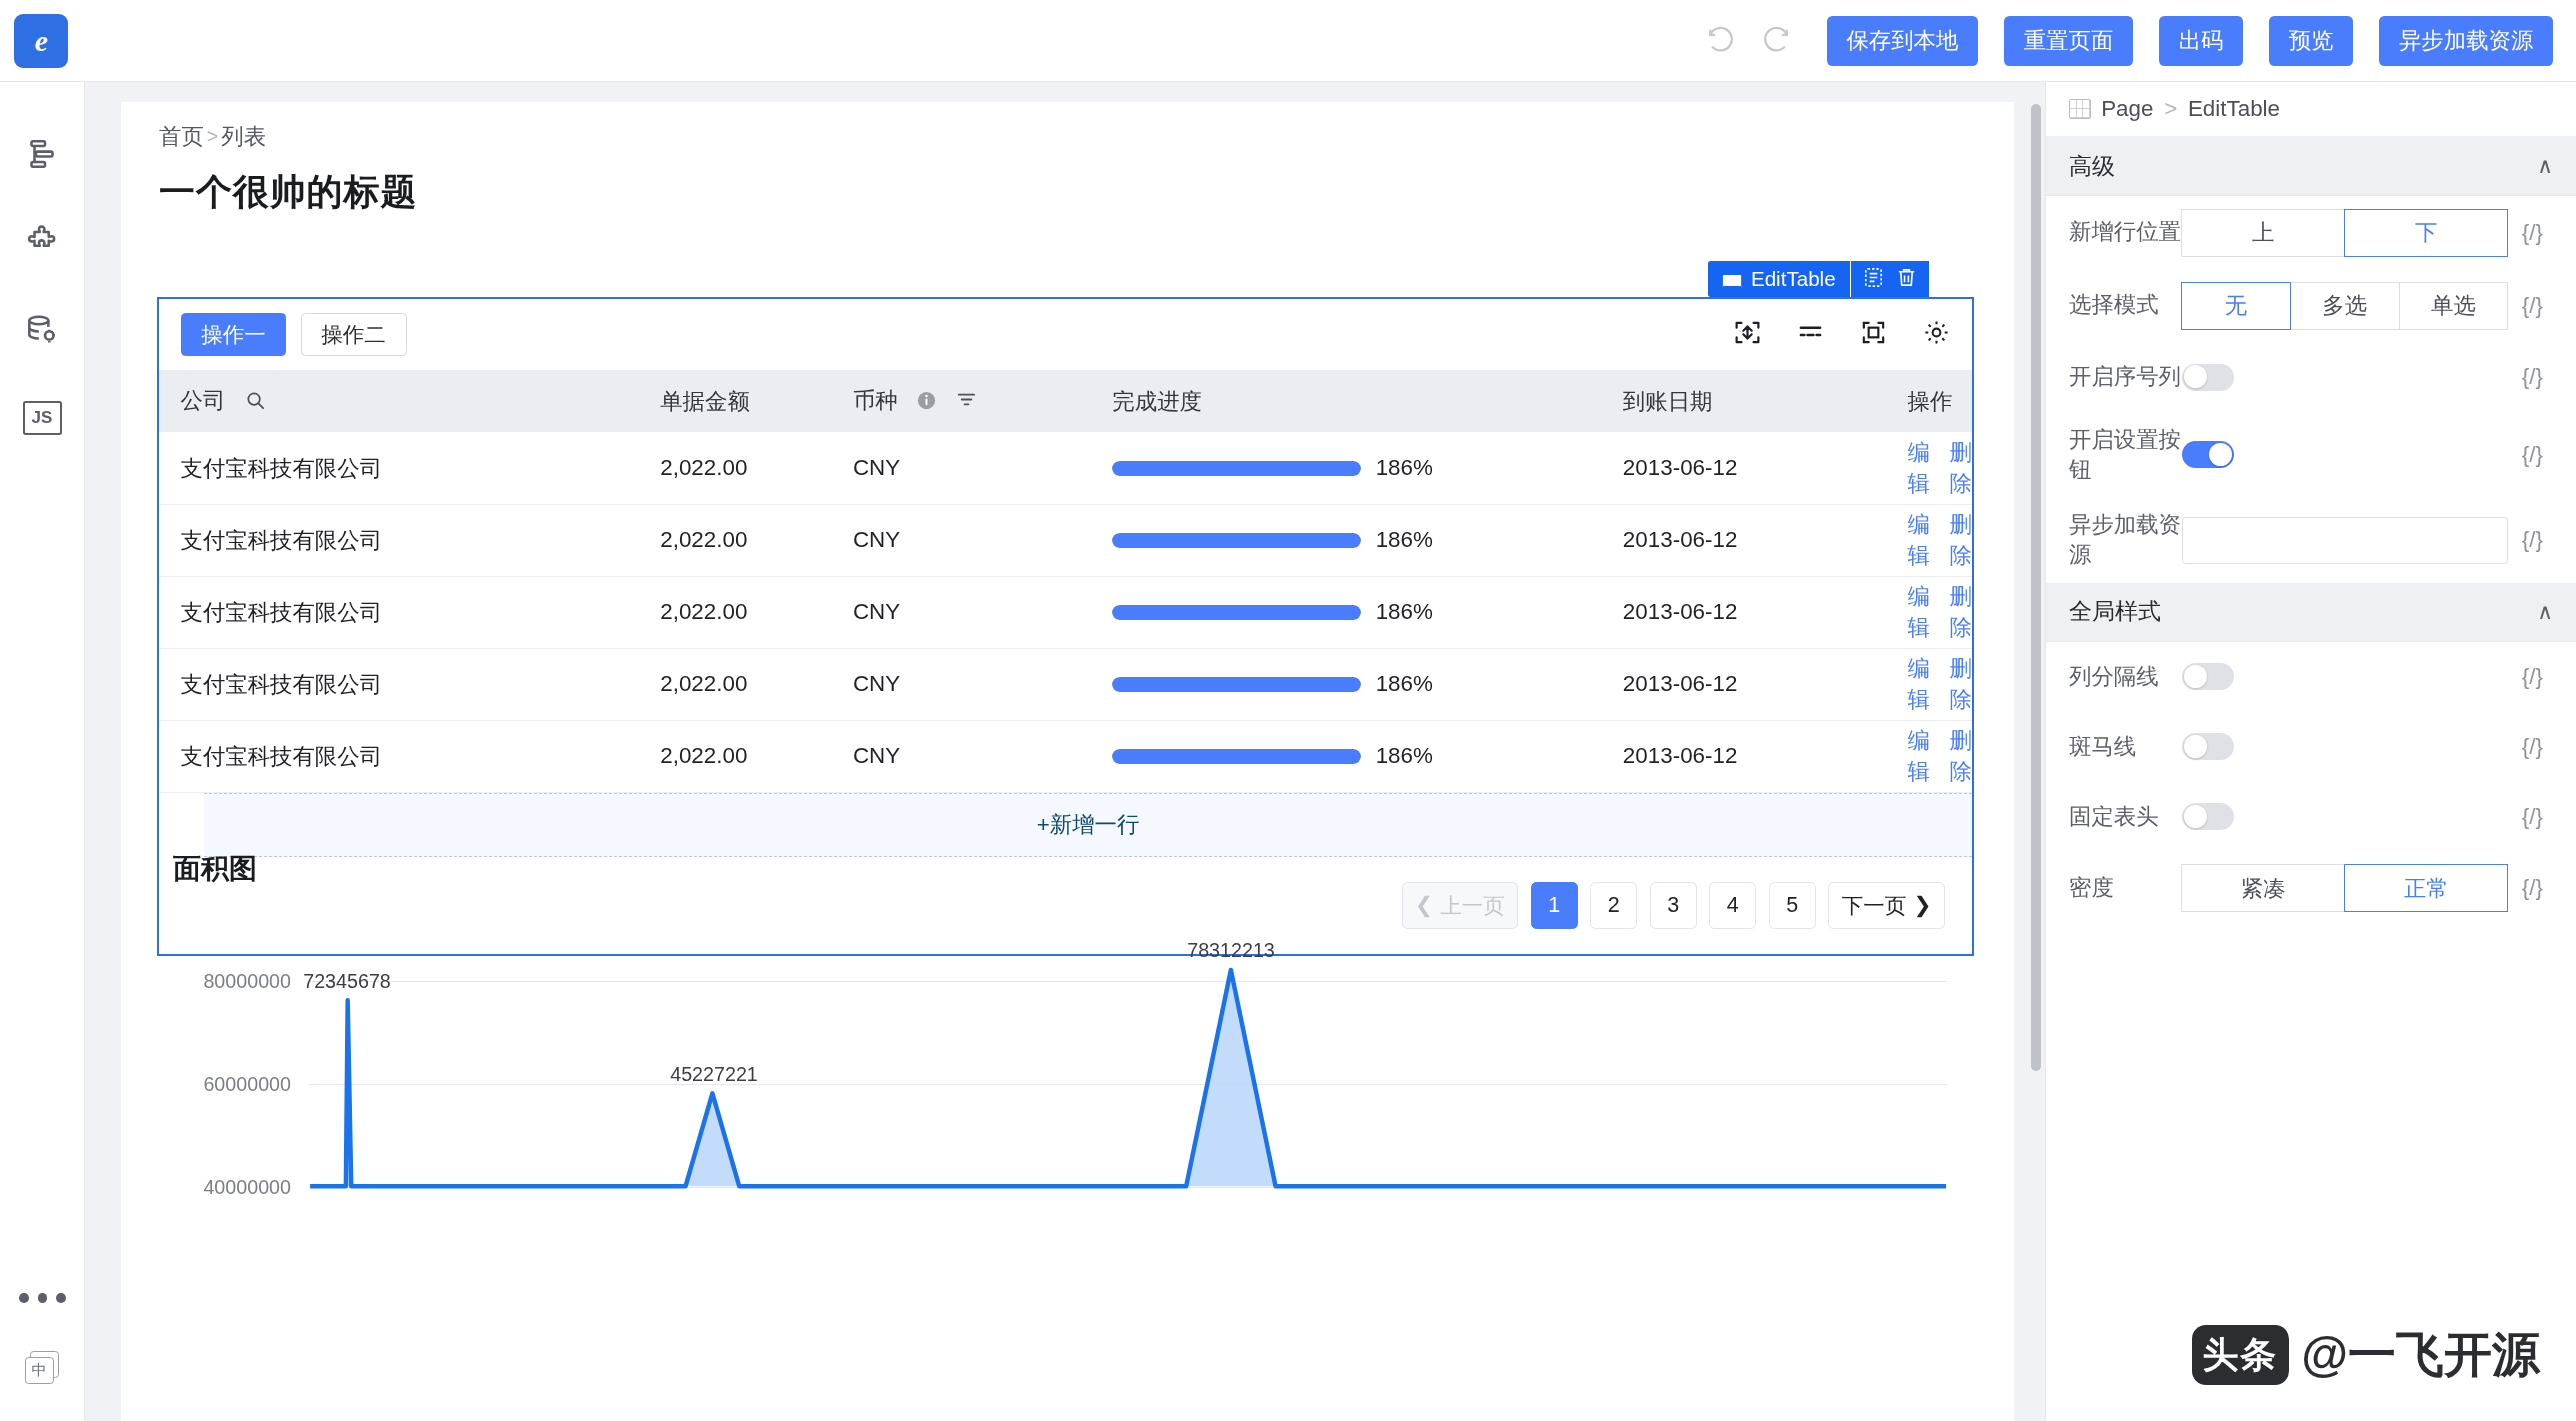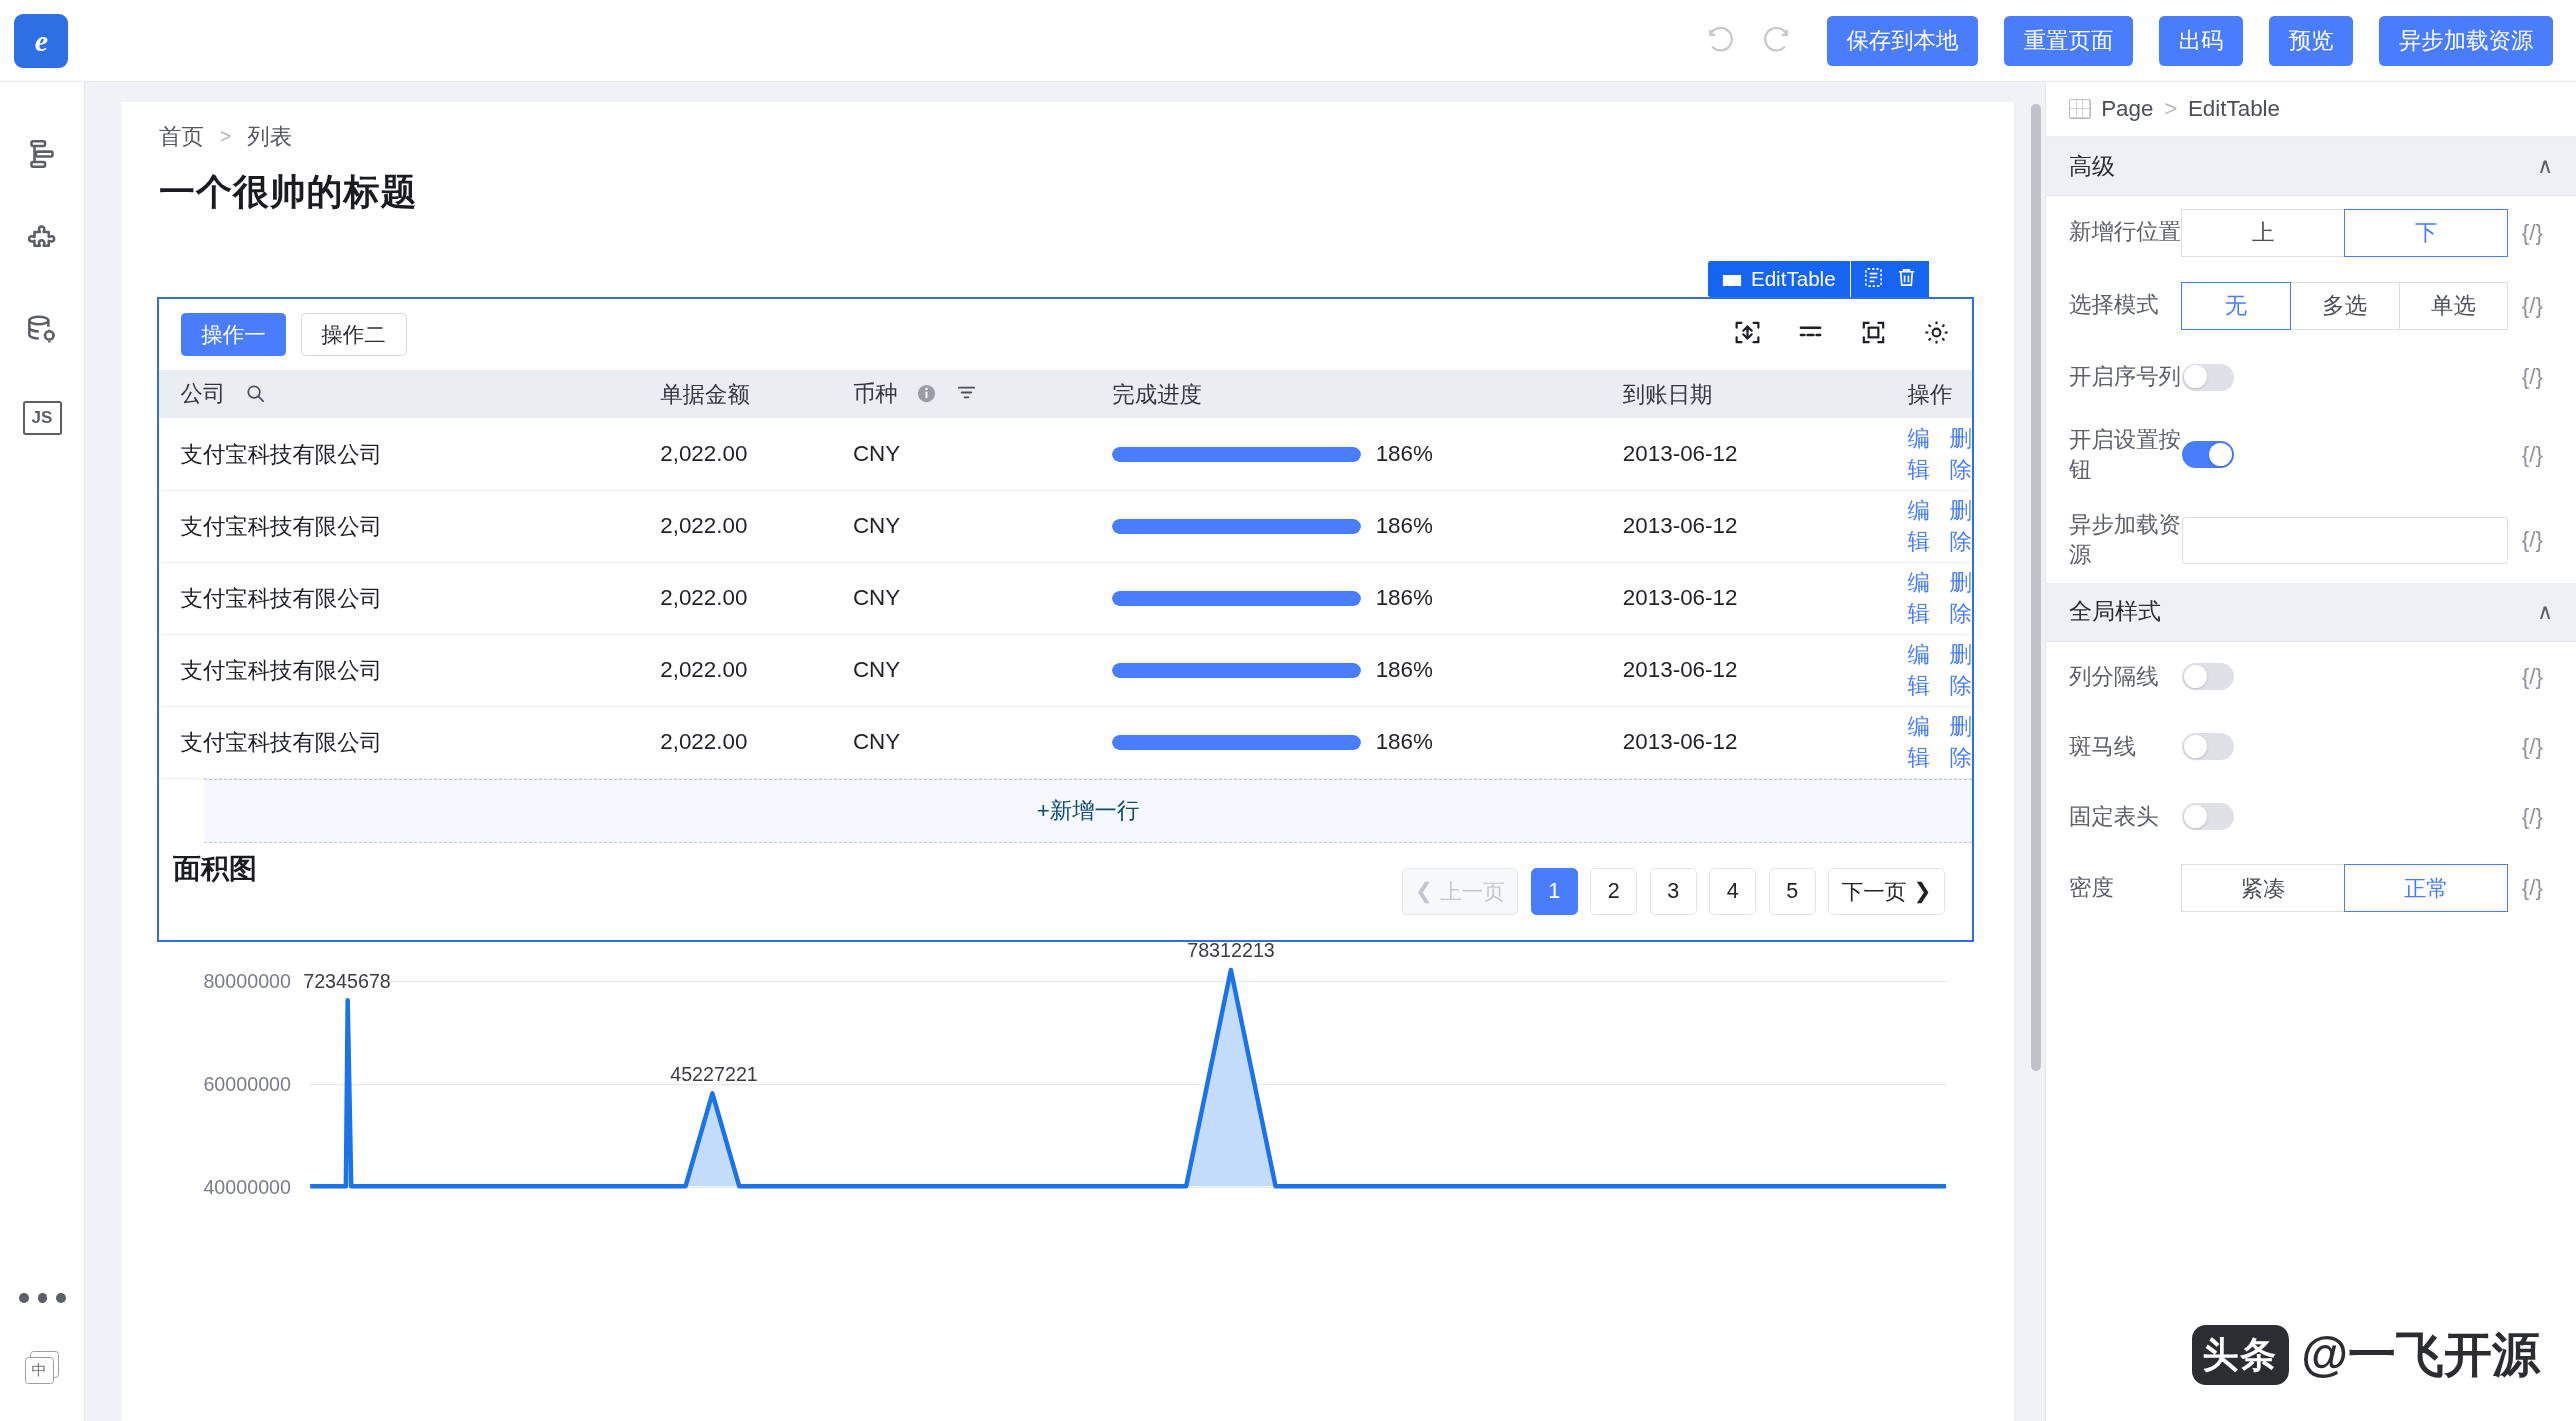--- a/index.html
+++ b/index.html
@@ -75,21 +75,21 @@
   .canvas {
     position: absolute; left: 85px; top: 82px;
     width: 1960px; height: 1339px; background: #f0f2f5; overflow: hidden;
   }
   .page {
     position: absolute; left: 36px; top: 19.7px; width: 1893px; height: 1334px;
     background: #ffffff;
   }
   .breadcrumb {
     padding: 19.7px 0 0 38px; font-size: 22.4px; color: #55585f;
-    display: flex; align-items: center; gap: 16px;
+    display: flex; align-items: center; gap: 3px;
   }
   .breadcrumb .sep { color: #b4b6bc; font-size: 19.7px; }
   .page-title {
     padding: 16px 0 0 38px; font-size: 36px; font-weight: 700; color: #1b1c1f;
     letter-spacing: 0.9px;
   }
 
   
   .widget-wrap { position: absolute; left: 36px; top: 195px; width: 1817px; }
   .widget-frame { border: 2.7px solid #2f6fe4; background: #fff; }
@@ -117,21 +117,21 @@
   .op-btn {
     height: 43px; padding: 0 19.7px; font-size: 21.5px; border-radius: 4.5px; cursor: pointer;
     font-family: "Liberation Sans", sans-serif;
   }
   .op-primary { background: #4a7dfc; color: #ffffff; border: 0.9px solid #4a7dfc; }
   .op-default { background: #fff; color: #2c2e33; border: 0.9px solid #d6d8dd; margin-left: 14.3px; }
   .tbl-tools { margin-left: auto; display: flex; align-items: center; gap: 34px; color: #1d1f24; }
 
   table.dt { width: 100%; border-collapse: collapse; }
   table.dt thead th {
-    background: #eaedf1; height: 48px; text-align: left; font-size: 22.4px;
+    background: #eaedf1; height: 62px; text-align: left; font-size: 22.4px;
     color: #33363d; font-weight: 400; padding: 0 0 0 21.5px;
   }
   table.dt tbody td {
     height: 72px; font-size: 22.4px; color: #1f2126; padding: 0 0 0 21.5px;
     border-bottom: 0.9px solid #eceef1; background: #fff;
   }
   .c-link { color: #4a7dfc; cursor: pointer; }
   .prog-wrap { display: flex; align-items: center; gap: 14.3px; }
   .prog-track {
     width: 249px; height: 15px; border-radius: 8px; background: #e9edf6; overflow: hidden;

